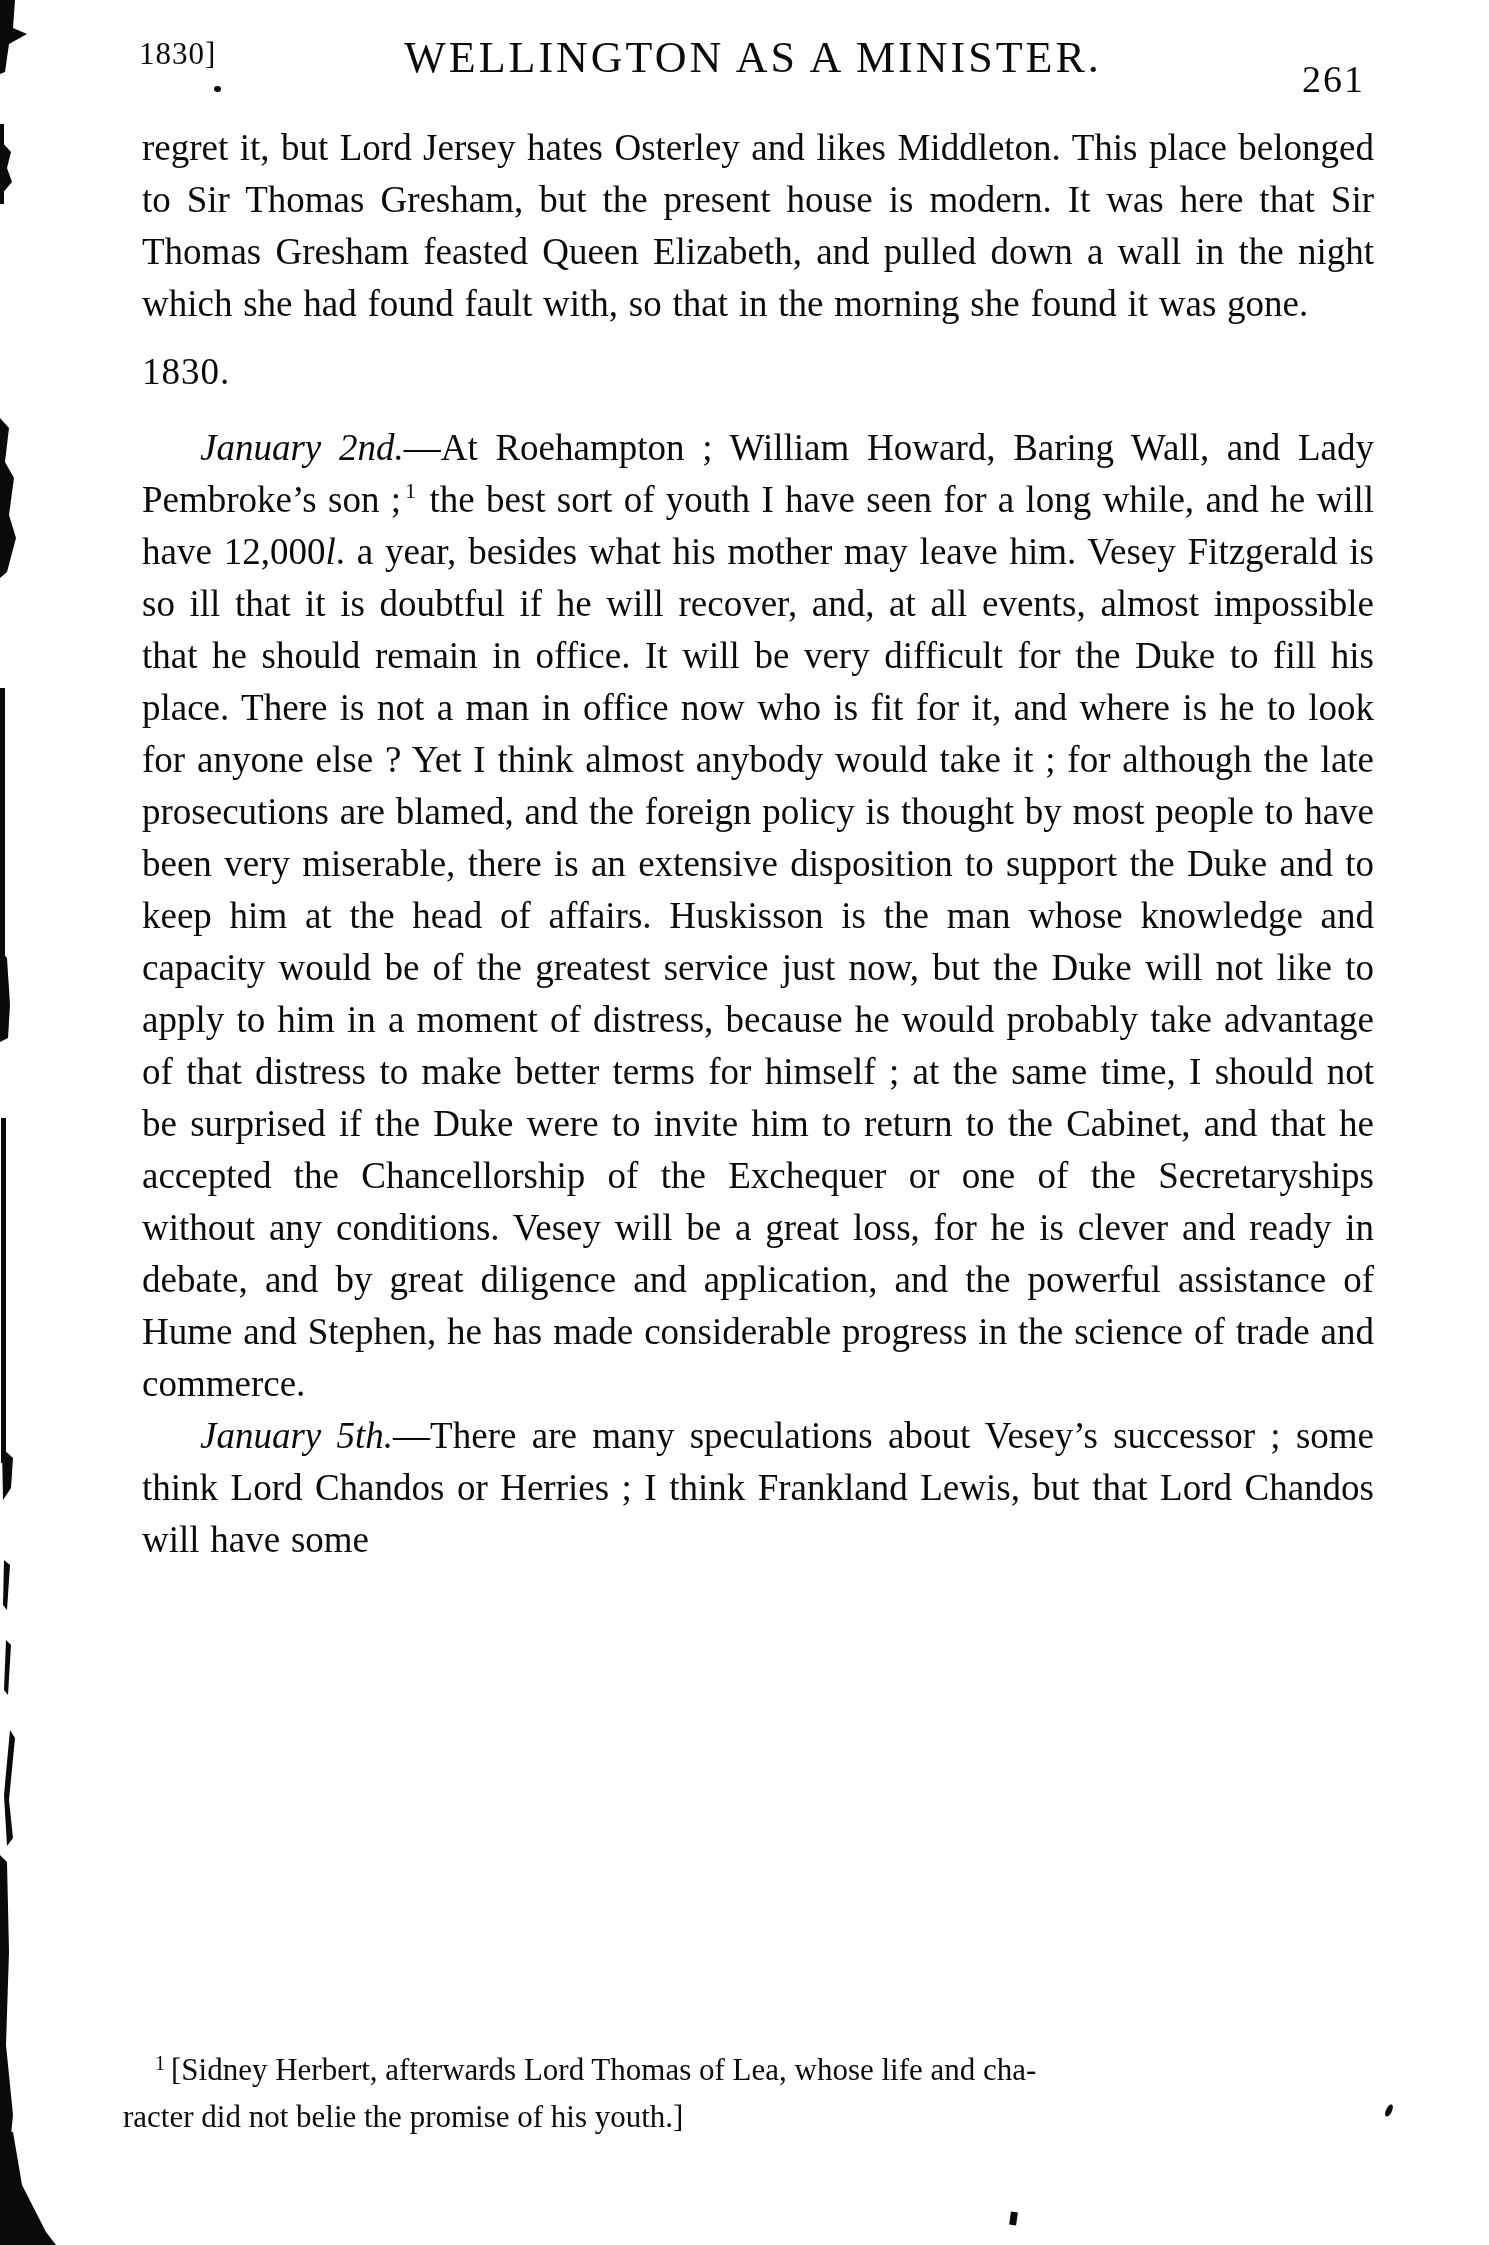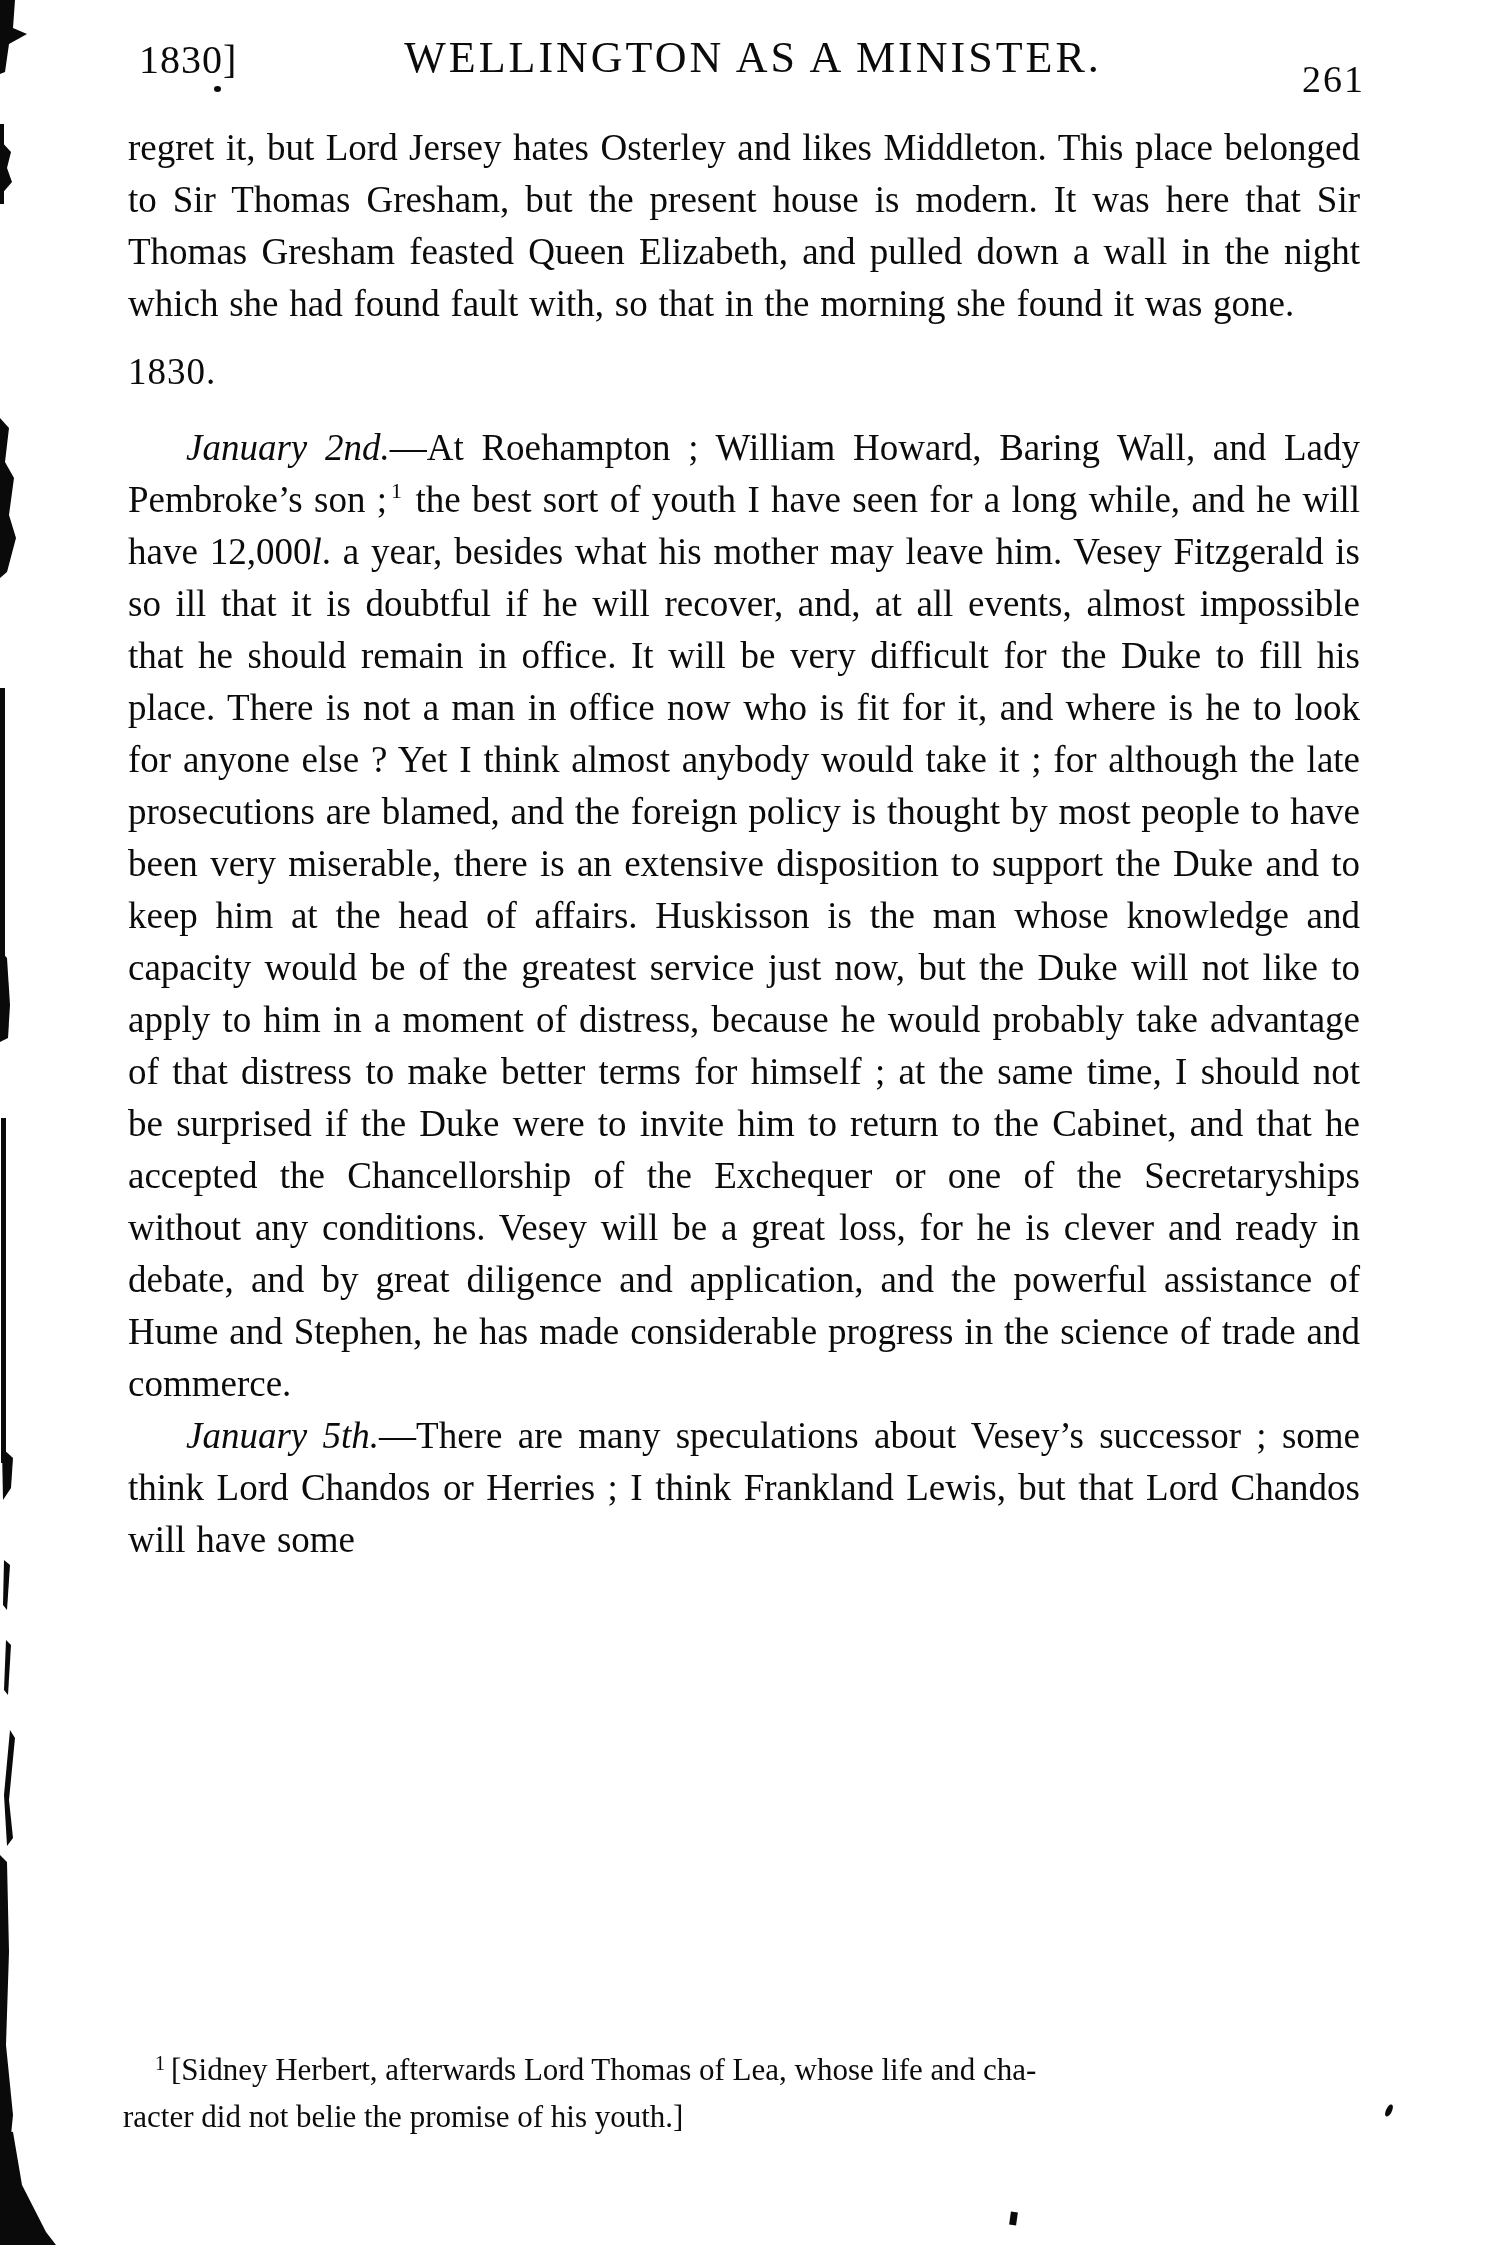--- a/index.html
+++ b/index.html
@@ -10,33 +10,33 @@
     overflow:hidden;
     font-family:"Liberation Serif","DejaVu Serif",serif;
     color:#0b0b0b;
   }
   
   .runhead{
     position:absolute;top:28px;left:137px;right:120px;height:48px;
   }
   .rh-left{
     position:absolute;left:2px;top:8px;
-    font-size:40px;letter-spacing:1px;
+    font-size:31px;letter-spacing:1px;
   }
   .rh-center{
     position:absolute;left:0;right:0;top:4px;text-align:center;
     font-size:44px;letter-spacing:3px;
   }
   .rh-right{
     position:absolute;right:4px;top:0;
     font-size:38px;letter-spacing:2px;margin-top:29px;
   }
   
   .bodycol{
-    position:absolute;top:122px;left:128px;width:1232px;
+    position:absolute;top:122px;left:142px;width:1232px;
     font-size:37px;line-height:52px;
   }
   .para{
     margin:0;
     text-align:justify;
     word-spacing:1.5px;
   }
   .para.entry{text-indent:58px;}
   .yearhead{
     margin:16px 0 24px 0;

